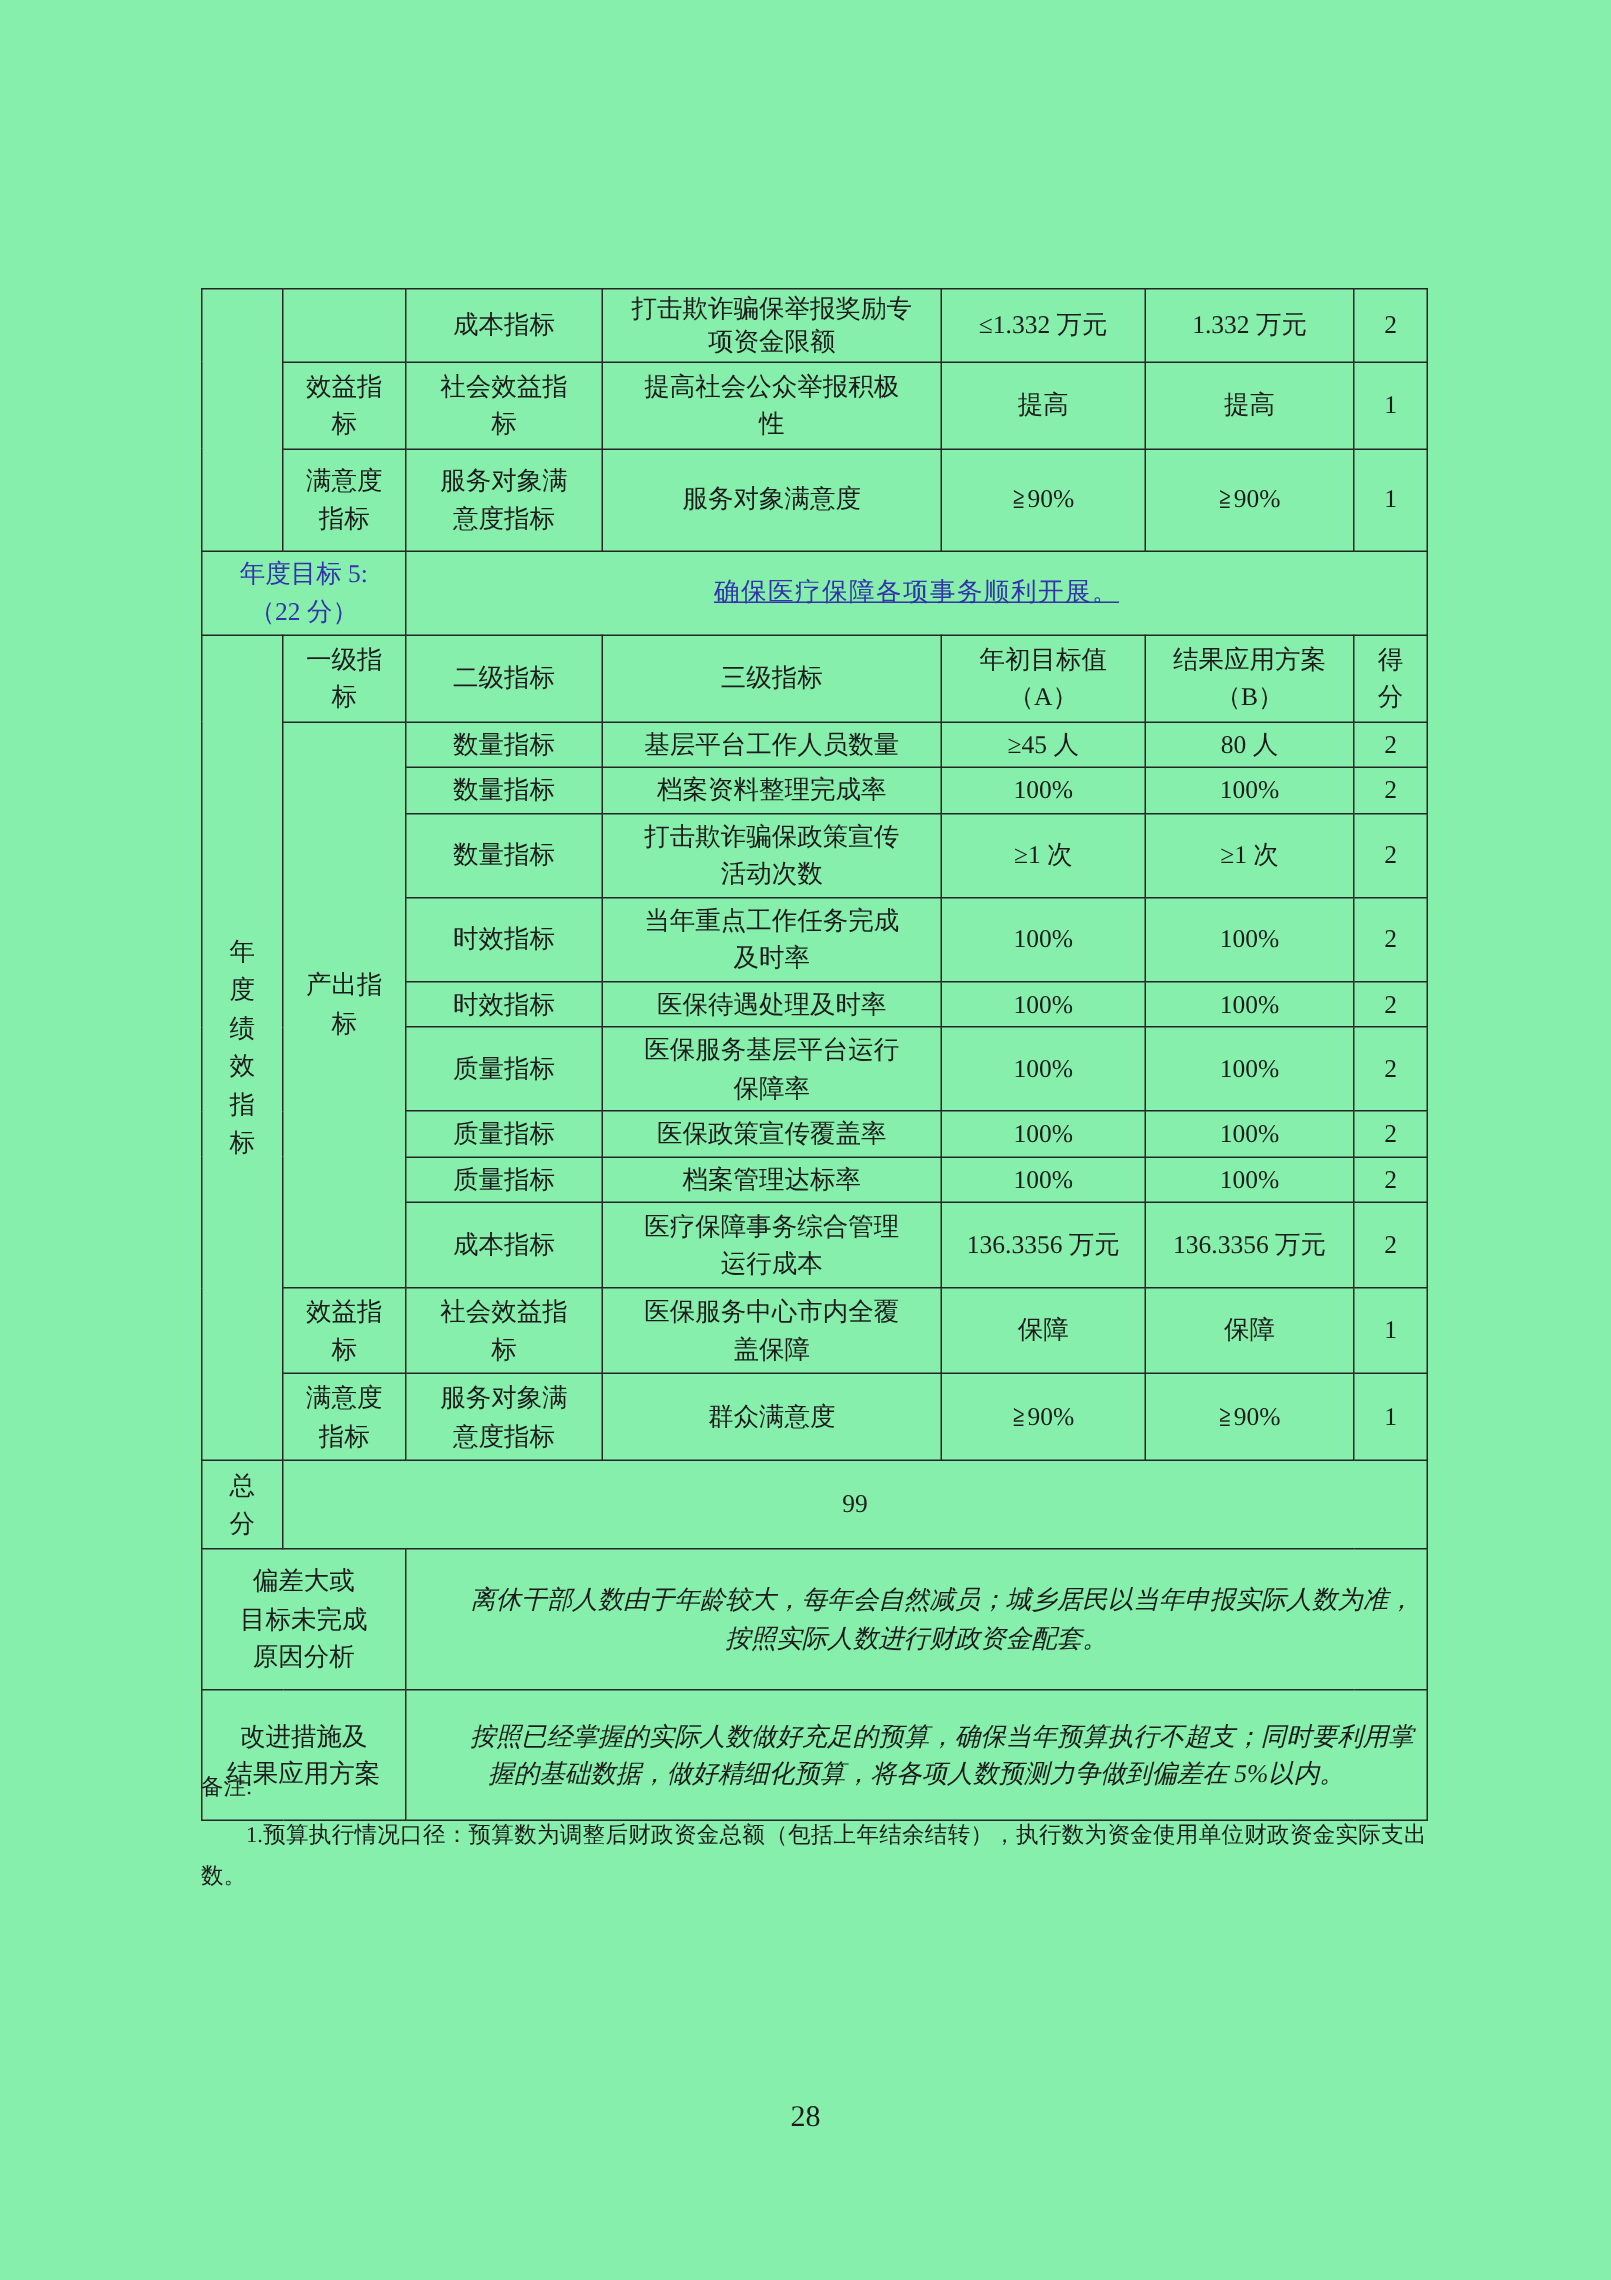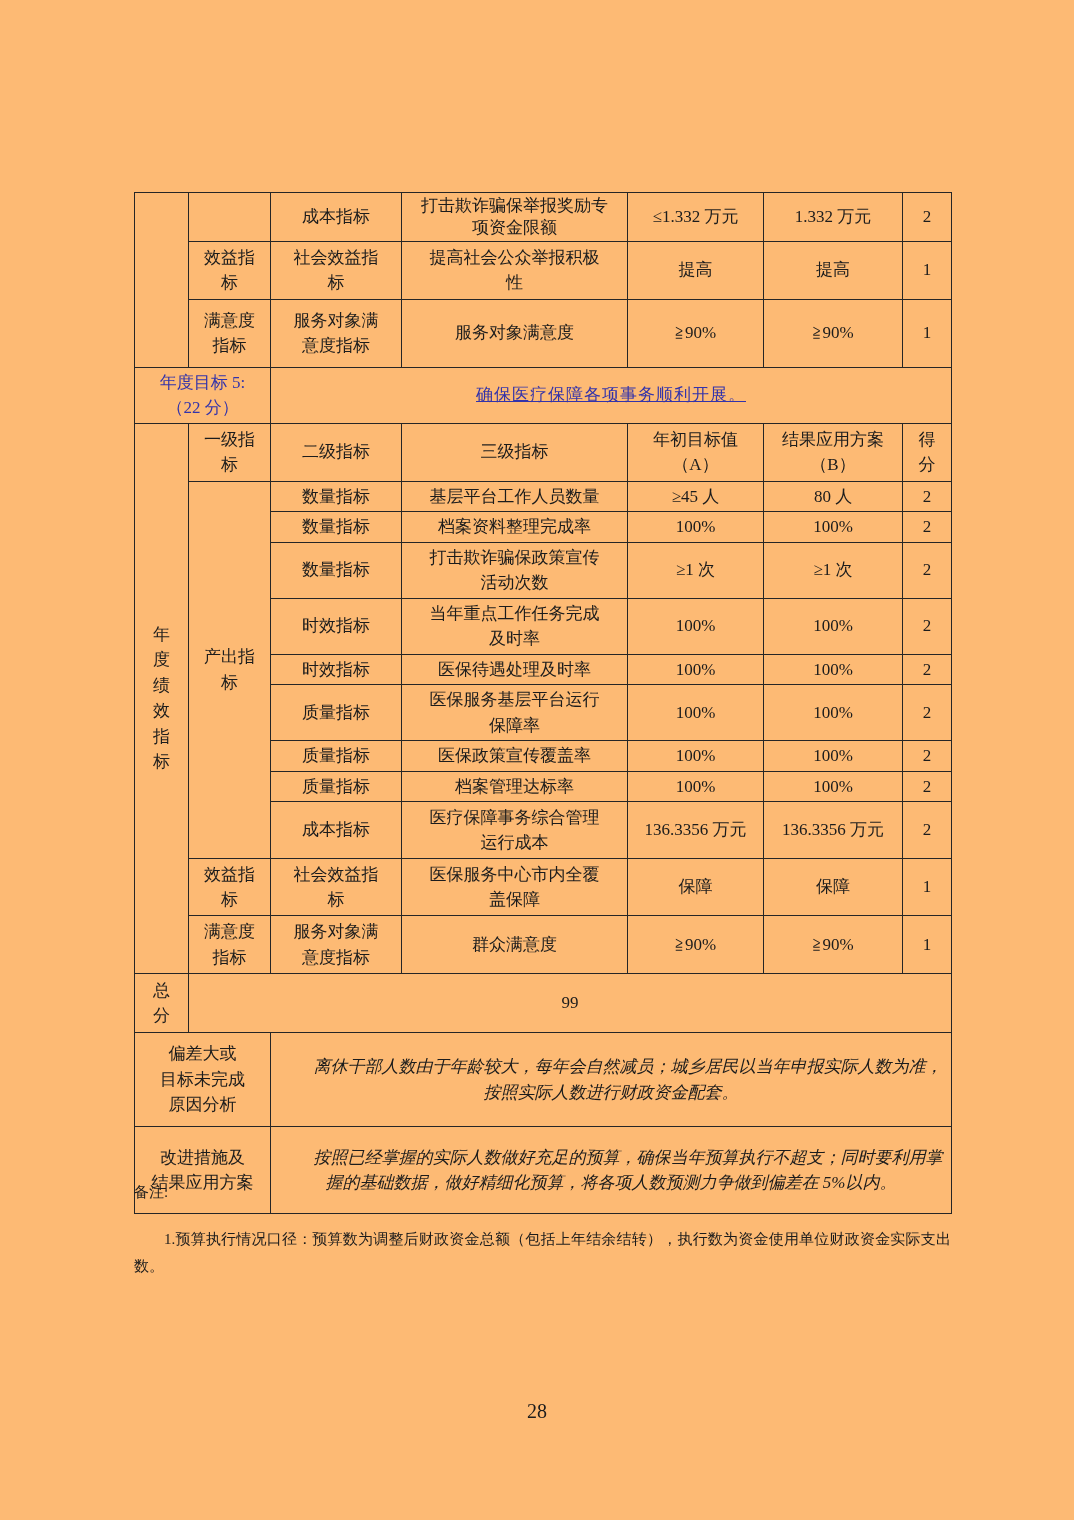--- a/index.html
+++ b/index.html
@@ -5,21 +5,21 @@
   html,body{margin:0;padding:0;}
   body{
     background:#ffffff;
     font-family:"Liberation Serif","DejaVu Serif",serif;
     color:#1c1c1c;
   }
   .page{
     position:relative;
     width:1074px;
     height:1520px;
-    background:#fdba74;
+    background:#86efac;
     overflow:hidden;
   }
   table.main{
     position:absolute;
     left:134px;
     top:192px;
     width:817px;
     border-collapse:collapse;
     table-layout:fixed;
   }
@@ -56,21 +56,21 @@
     position:absolute;
     left:134px;
     top:1179px;
     width:817px;
     font-size:15px;
     line-height:1.75;
   }
   .notes-item{
     text-indent:2em;
     text-align:justify;
-    margin-top:21px;
+    margin-top:6px;
   }
   .pagenum{
     position:absolute;
     left:0;
     top:1400px;
     width:1074px;
     text-align:center;
     font-size:20px;
   }
 </style>

